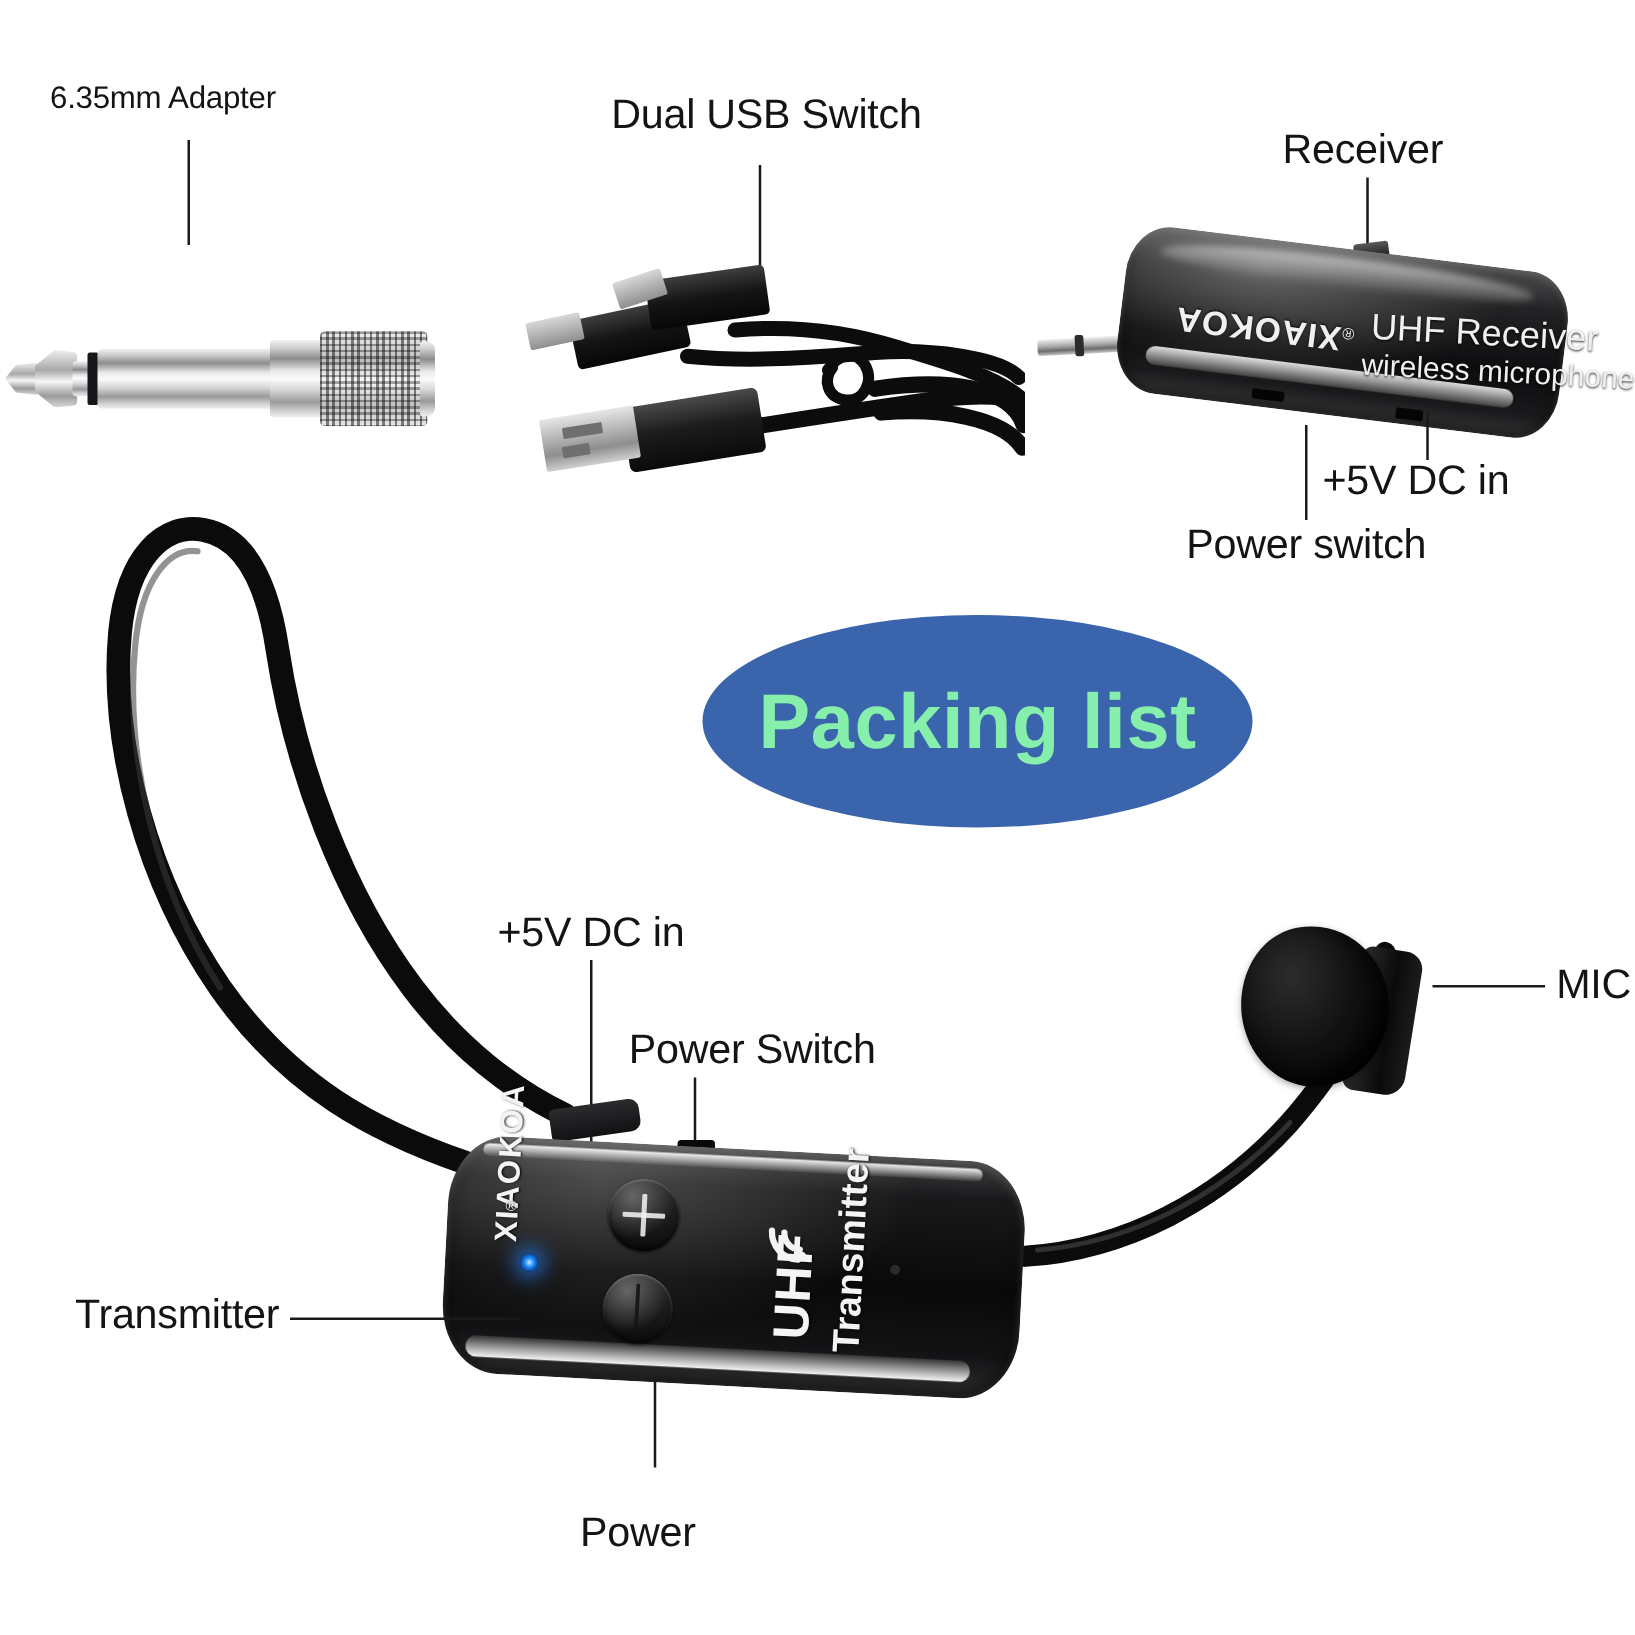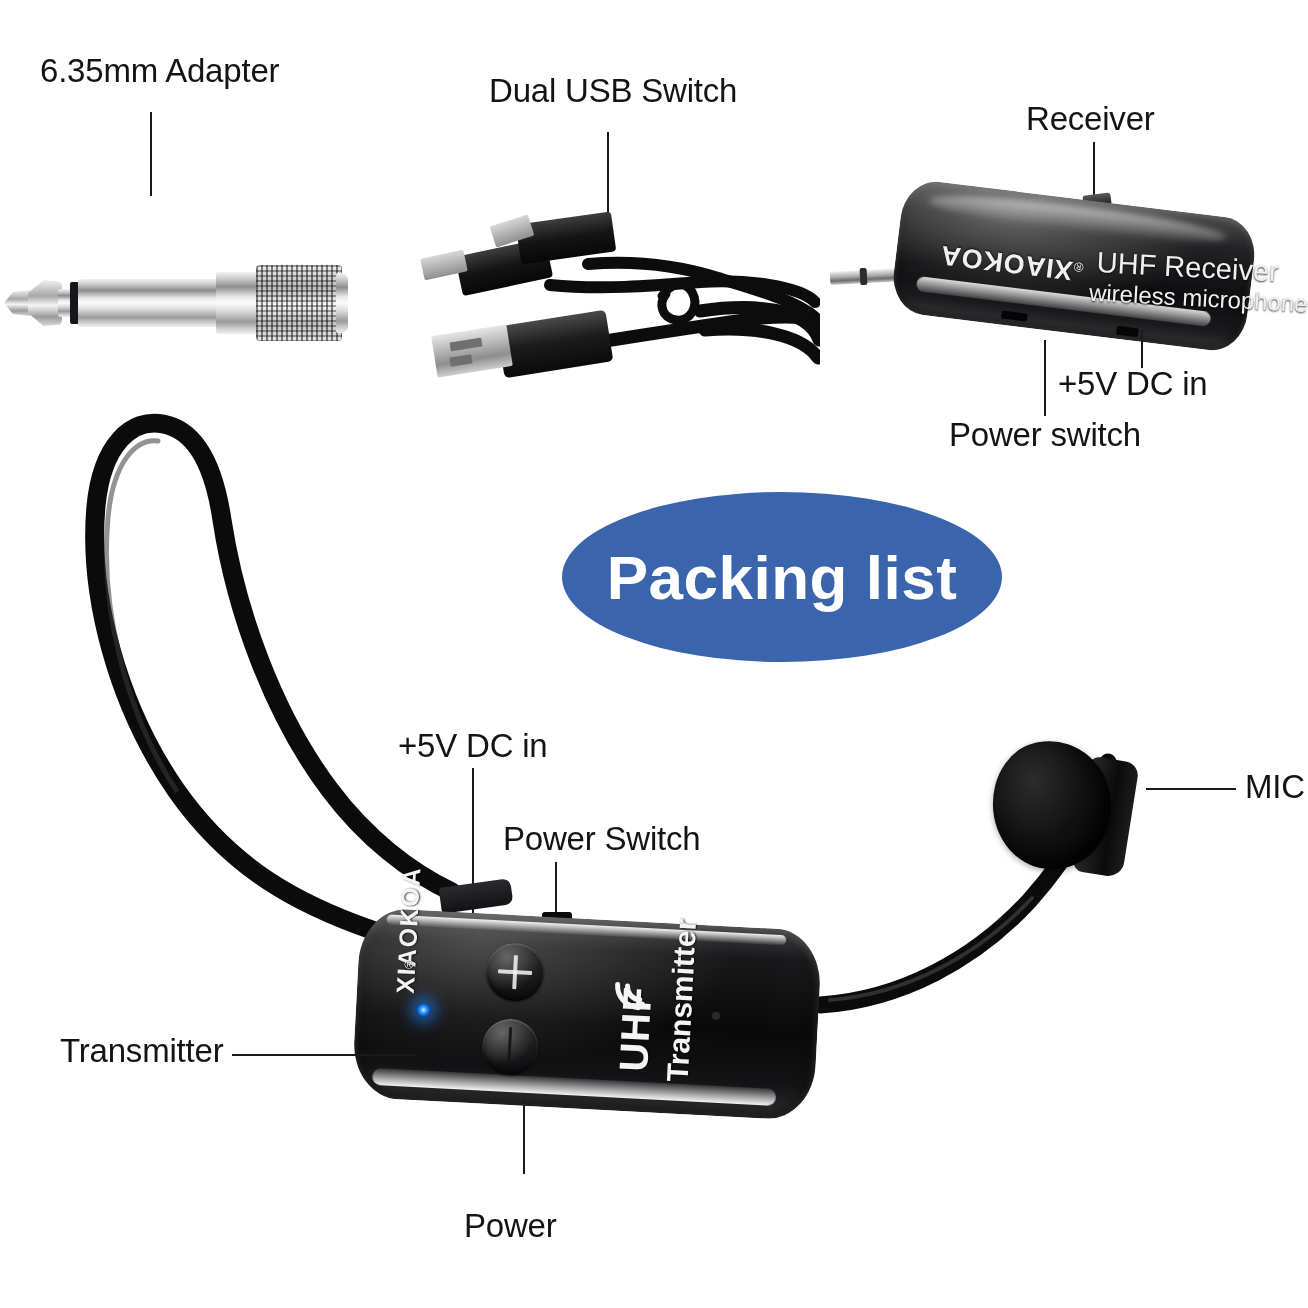--- a/index.html
+++ b/index.html
@@ -221,32 +221,32 @@
 
   
   #packing-badge {
     position: absolute;
     display: flex;
     align-items: center;
     justify-content: center;
     border-radius: 50%;
   }
   #packing-badge span {
-    color: #ffffff;
+    color: #86efac;
     font-weight: bold;
     font-family: "Liberation Sans", sans-serif;
     letter-spacing: 0.5px;
   }
 </style>
 </head>
 <body>
 
 <div id="stage">
 
-  <div class="lbl" style="left:40px; top:52px; font-size:33px;">6.35mm Adapter</div>
+  <div class="lbl" style="left:40px; top:64px; font-size:25px;">6.35mm Adapter</div>
   <div class="leader v" style="left:150px; top:112px; height:84px;"></div>
 
   <div class="lbl" style="left:489px; top:72px; font-size:33px;">Dual USB Switch</div>
   <div class="leader v" style="left:607px; top:132px; height:82px;"></div>
 
   <div class="lbl" style="left:1026px; top:100px; font-size:33px;text-align:right;">Receiver</div>
   <div class="leader v" style="left:1093px; top:142px; height:56px;"></div>
 
   <div id="adapter" style="left:0px; top:246px; width:350px; height:105px;">
 

